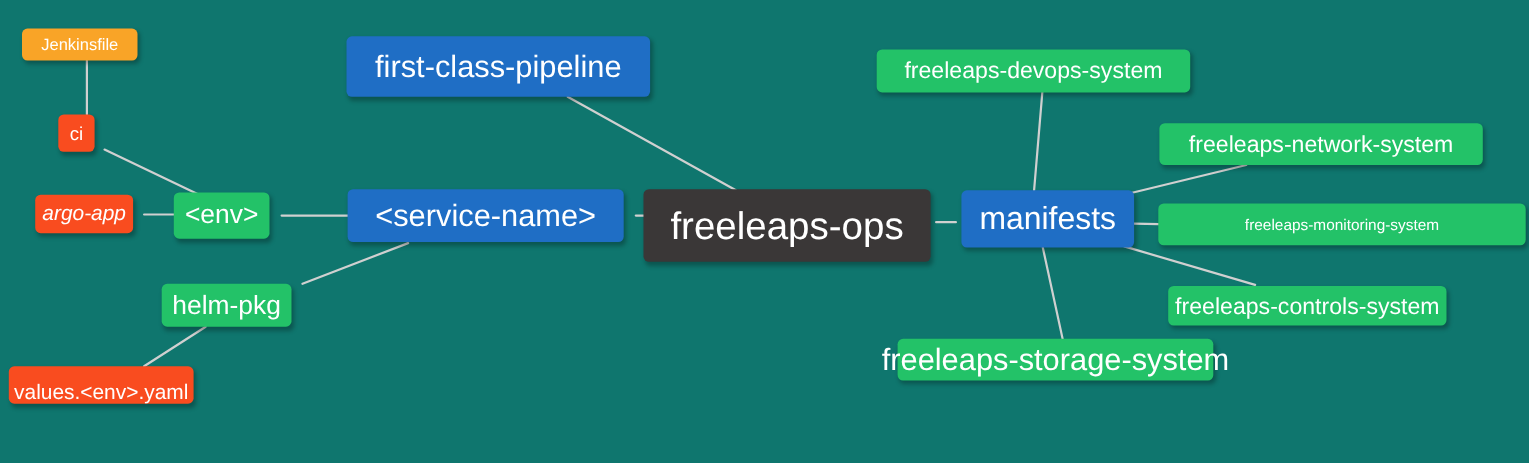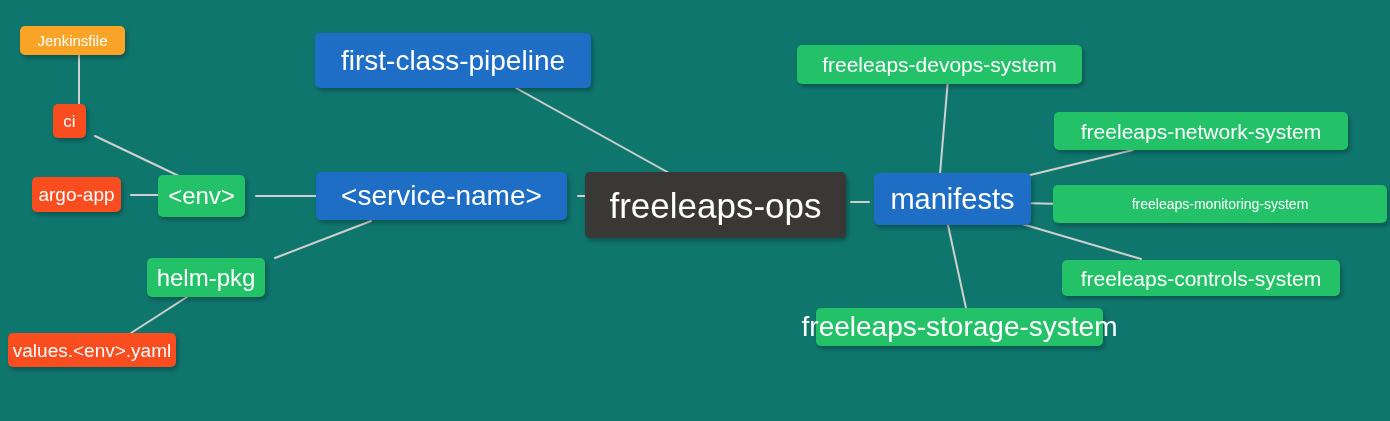--- a/index.html
+++ b/index.html
@@ -61,30 +61,30 @@
       <line x1="1008" y1="203" x2="1054" y2="204" stroke="#d0d0d0" stroke-width="2" stroke-linecap="round"></line>
       <line x1="1011" y1="224" x2="1130" y2="259" stroke="#d0d0d0" stroke-width="2" stroke-linecap="round"></line>
       <line x1="937" y1="225" x2="955" y2="308" stroke="#d0d0d0" stroke-width="2" stroke-linecap="round"></line>
     </svg>
 <div class="node" style="left: 20px; top: 26px; width: 105px; height: 29px; font-size: 15px; background: rgb(249, 164, 39); color: rgb(255, 255, 255);">
       <span class="node-label">Jenkinsfile</span>
     </div>
     <div class="node" style="left: 53px; top: 104px; width: 33px; height: 34px; font-size: 17px; background: rgb(249, 76, 31); color: rgb(255, 255, 255);">
       <span class="node-label">ci</span>
     </div>
-    <div class="node" style="left: 32px; top: 177px; width: 89px; height: 35px; font-size: 19px; background: rgb(249, 76, 31); color: rgb(255, 255, 255);">
+    <div class="node" style="left: 32px; top: 177px; width: 89px; height: 35px; font-size: 19px; background: rgb(249, 76, 31); color: rgb(255, 255, 255); font-style: italic;">
       <span class="node-label">argo-app</span>
     </div>
     <div class="node" style="left: 158px; top: 175px; width: 87px; height: 42px; font-size: 24px; background: rgb(35, 194, 104); color: rgb(255, 255, 255);">
       <span class="node-label">&lt;env&gt;</span>
     </div>
     <div class="node" style="left: 147px; top: 258px; width: 118px; height: 39px; font-size: 24px; background: rgb(35, 194, 104); color: rgb(255, 255, 255);">
       <span class="node-label">helm-pkg</span>
     </div>
-    <div class="node" style="left: 8px; top: 333px; width: 168px; height: 34px; font-size: 19px; background: rgb(249, 76, 31); color: rgb(255, 255, 255);">
+    <div class="node" style="left: 8px; top: 333px; width: 168px; height: 34px; font-size: 19px; background: rgb(249, 76, 31); color: rgb(255, 255, 255); align-items: flex-end;">
       <span class="node-label">values.&lt;env&gt;.yaml</span>
     </div>
     <div class="node" style="left: 315px; top: 33px; width: 276px; height: 55px; font-size: 28px; background: rgb(31, 110, 197); color: rgb(255, 255, 255);">
       <span class="node-label">first-class-pipeline</span>
     </div>
     <div class="node" style="left: 316px; top: 172px; width: 251px; height: 48px; font-size: 28px; background: rgb(31, 110, 197); color: rgb(255, 255, 255);">
       <span class="node-label">&lt;service-name&gt;</span>
     </div>
     <div class="node" style="left: 585px; top: 172px; width: 261px; height: 66px; font-size: 35px; background: rgb(58, 55, 55); color: rgb(255, 255, 255);">
       <span class="node-label">freeleaps-ops</span>
@@ -94,19 +94,19 @@
     </div>
     <div class="node" style="left: 797px; top: 45px; width: 285px; height: 39px; font-size: 21px; background: rgb(35, 194, 104); color: rgb(255, 255, 255);">
       <span class="node-label">freeleaps-devops-system</span>
     </div>
     <div class="node" style="left: 1054px; top: 112px; width: 294px; height: 38px; font-size: 21px; background: rgb(35, 194, 104); color: rgb(255, 255, 255); text-align: center;">
       <span class="node-label">freeleaps-network-system</span>
     </div>
     <div class="node" style="left: 1053px; top: 185px; width: 334px; height: 38px; font-size: 14px; background: rgb(35, 194, 104); color: rgb(255, 255, 255);">
       <span class="node-label">freeleaps-monitoring-system</span>
     </div>
-    <div class="node" style="left: 1062px; top: 260px; width: 278px; height: 36px; font-size: 21px; background: rgb(35, 194, 104); color: rgb(255, 255, 255);">
+    <div class="node" style="left: 1062px; top: 260px; width: 253px; height: 36px; font-size: 21px; background: rgb(35, 194, 104); color: rgb(255, 255, 255);">
       <span class="node-label">freeleaps-controls-system</span>
     </div>
     <div class="node" style="left: 816px; top: 308px; width: 287px; height: 38px; font-size: 28px; background: rgb(35, 194, 104); color: rgb(255, 255, 255);">
       <span class="node-label">freeleaps-storage-system</span>
     </div>
   </div>
 
 </body></html>

